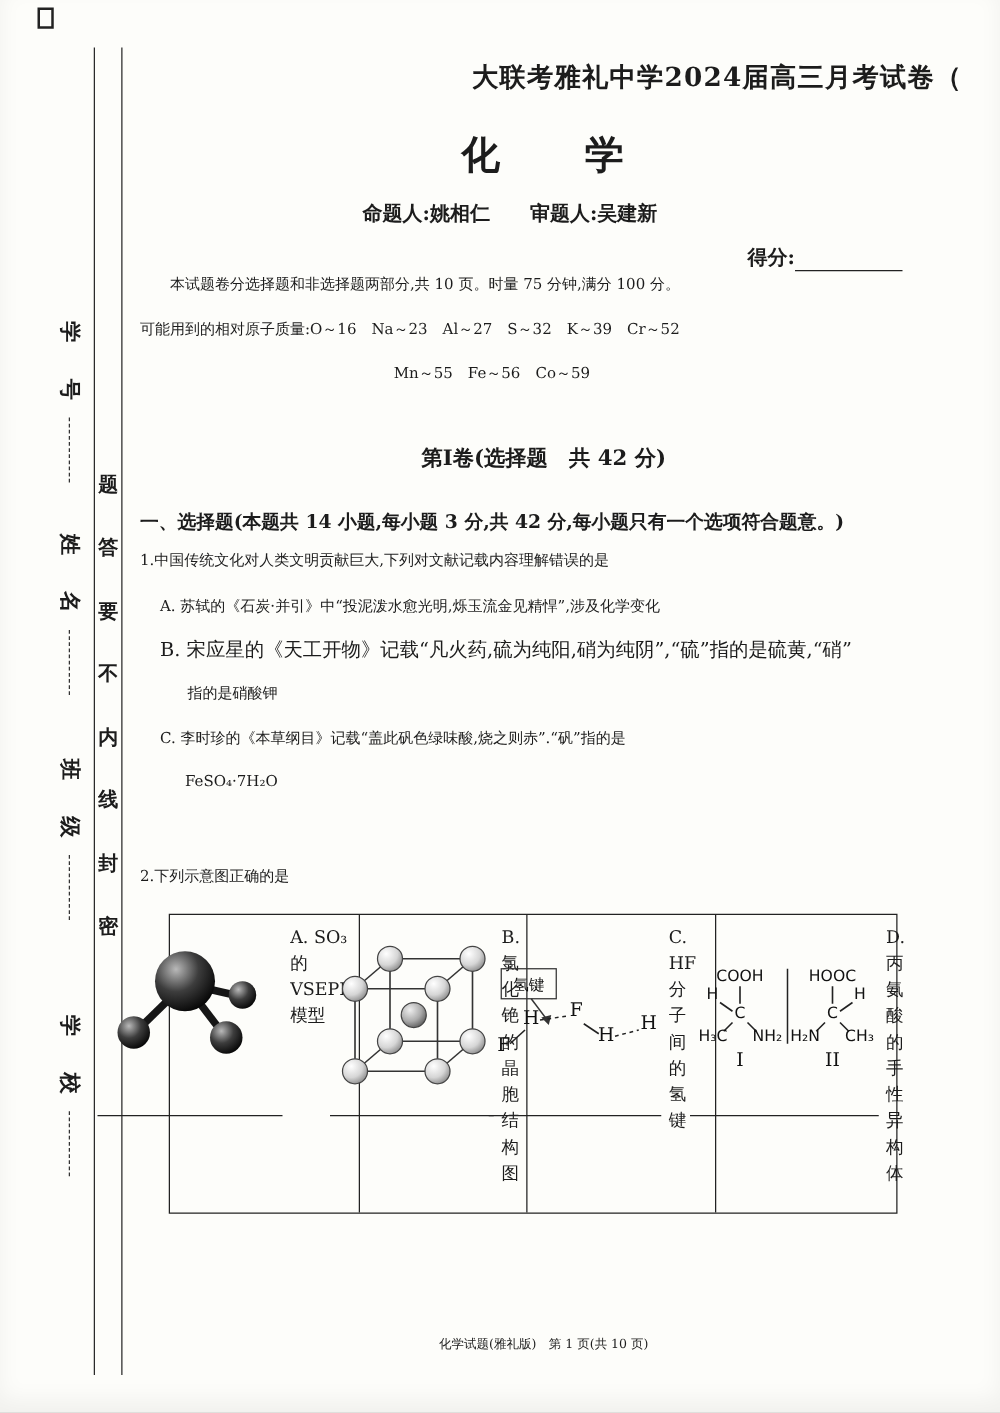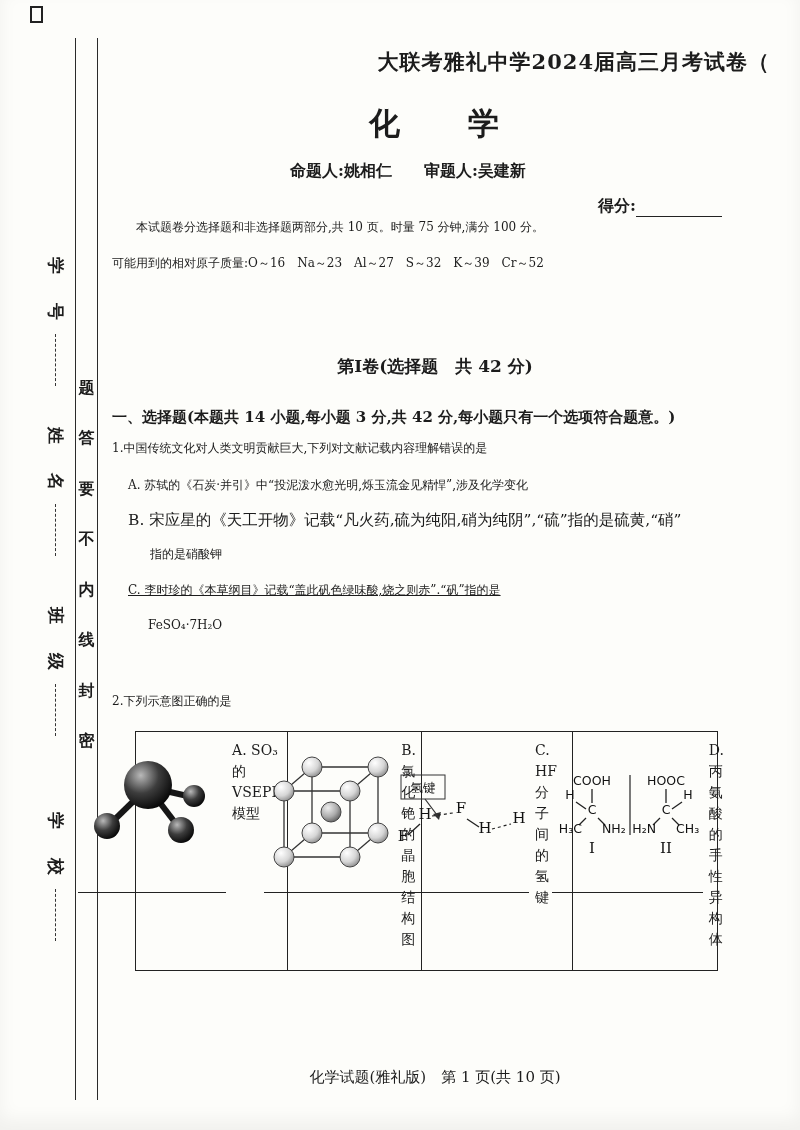--- a/index.html
+++ b/index.html
@@ -44,21 +44,21 @@
   .txt { font-size:12px; line-height:1.25; white-space:nowrap; }
   .intro   { top:220px; left:112px; width:672px; text-indent:2em; }
   .masses1 { top:256px; left:112px; }
   .masses2 { top:291px; left:315px; }
   .sec-title { top:355px; font-size:17px; }
   .instruction { top:408px; left:112px; font-size:15px; }
   .q1stem { top:441px; left:112px; }
   .optA  { top:478px; left:128px; }
   .optB1 { top:511px; left:128px; font-size:15.5px; }
   .optB2 { top:547px; left:150px; }
-  .optC1 { top:583px; left:128px;text-decoration:underline; }
+  .optC1 { top:583px; left:128px; }
   .optC2 { top:618px; left:148px; }
   .optD  { top:654px; left:128px; }
   .q2stem { top:694px; left:112px; }
 
   
   .qtable {
     left:135px; top:731px; width:583px; height:240px;
     display:flex; border:1.6px solid #222; box-sizing:border-box;
     background:#fdfdfa;
   }
@@ -70,21 +70,21 @@
   }
   .qcell .cap { padding:8px 5px 0 6px; font-size:14px; line-height:1.5; }
   .cw-a { width:151px; } .cw-b { width:134px; } .cw-c { width:141px; } .cw-d { width:157px;margin-left:10px; }
 
   
   .atom { font-family:"DejaVu Serif",serif; font-size:15px; fill:#111; }
   .small-lbl { font-family:"DejaVu Sans",sans-serif; font-size:12.5px; fill:#111; }
   .bond { stroke:#222; stroke-width:1.3; }
   .bond-d { stroke:#222; stroke-width:1.2; stroke-dasharray:3 3; }
 
-  .footer { top:1068px; font-size:15px; }
+  .footer { top:1068px; font-size:10px; }
 </style>
 </head>
 <body>
 
 <div class="page">
 
   <div class="abs corner-mark"></div>
 
   <div class="abs seal-line outer"></div>
   <div class="abs seal-line inner"></div>
@@ -117,20 +117,21 @@
 
   <div class="abs center-block exam-title b">大联考雅礼中学2024届高三月考试卷（</div>
   <div class="abs center-block subject b">化　　学</div>
   <div class="abs setters b">命题人:姚相仁　　审题人:吴建新</div>
   <div class="abs score">
     <span class="b">得分:</span><span class="score-line"></span>
   </div>
 
   <div class="abs txt intro">本试题卷分选择题和非选择题两部分,共 10 页。时量 75 分钟,满分 100 分。</div>
   <div class="abs txt masses1">可能用到的相对原子质量:O～16　Na～23　Al～27　S～32　K～39　Cr～52</div>
+  <div class="abs txt masses2">Mn～55　Fe～56　Co～59</div>
 
   <div class="abs center-block sec-title b">第Ⅰ卷(选择题　共 42 分)</div>
   <div class="abs txt instruction b">一、选择题(本题共 14 小题,每小题 3 分,共 42 分,每小题只有一个选项符合题意。)</div>
 
   <div class="abs txt q1stem">1.中国传统文化对人类文明贡献巨大,下列对文献记载内容理解错误的是</div>
   <div class="abs txt optA">A. 苏轼的《石炭·并引》中“投泥泼水愈光明,烁玉流金见精悍”,涉及化学变化</div>
   <div class="abs txt optB1">B. 宋应星的《天工开物》记载“凡火药,硫为纯阳,硝为纯阴”,“硫”指的是硫黄,“硝”</div>
   <div class="abs txt optB2">指的是硝酸钾</div>
   <div class="abs txt optC1">C. 李时珍的《本草纲目》记载“盖此矾色绿味酸,烧之则赤”.“矾”指的是</div>
   <div class="abs txt optC2">FeSO₄·7H₂O</div>

